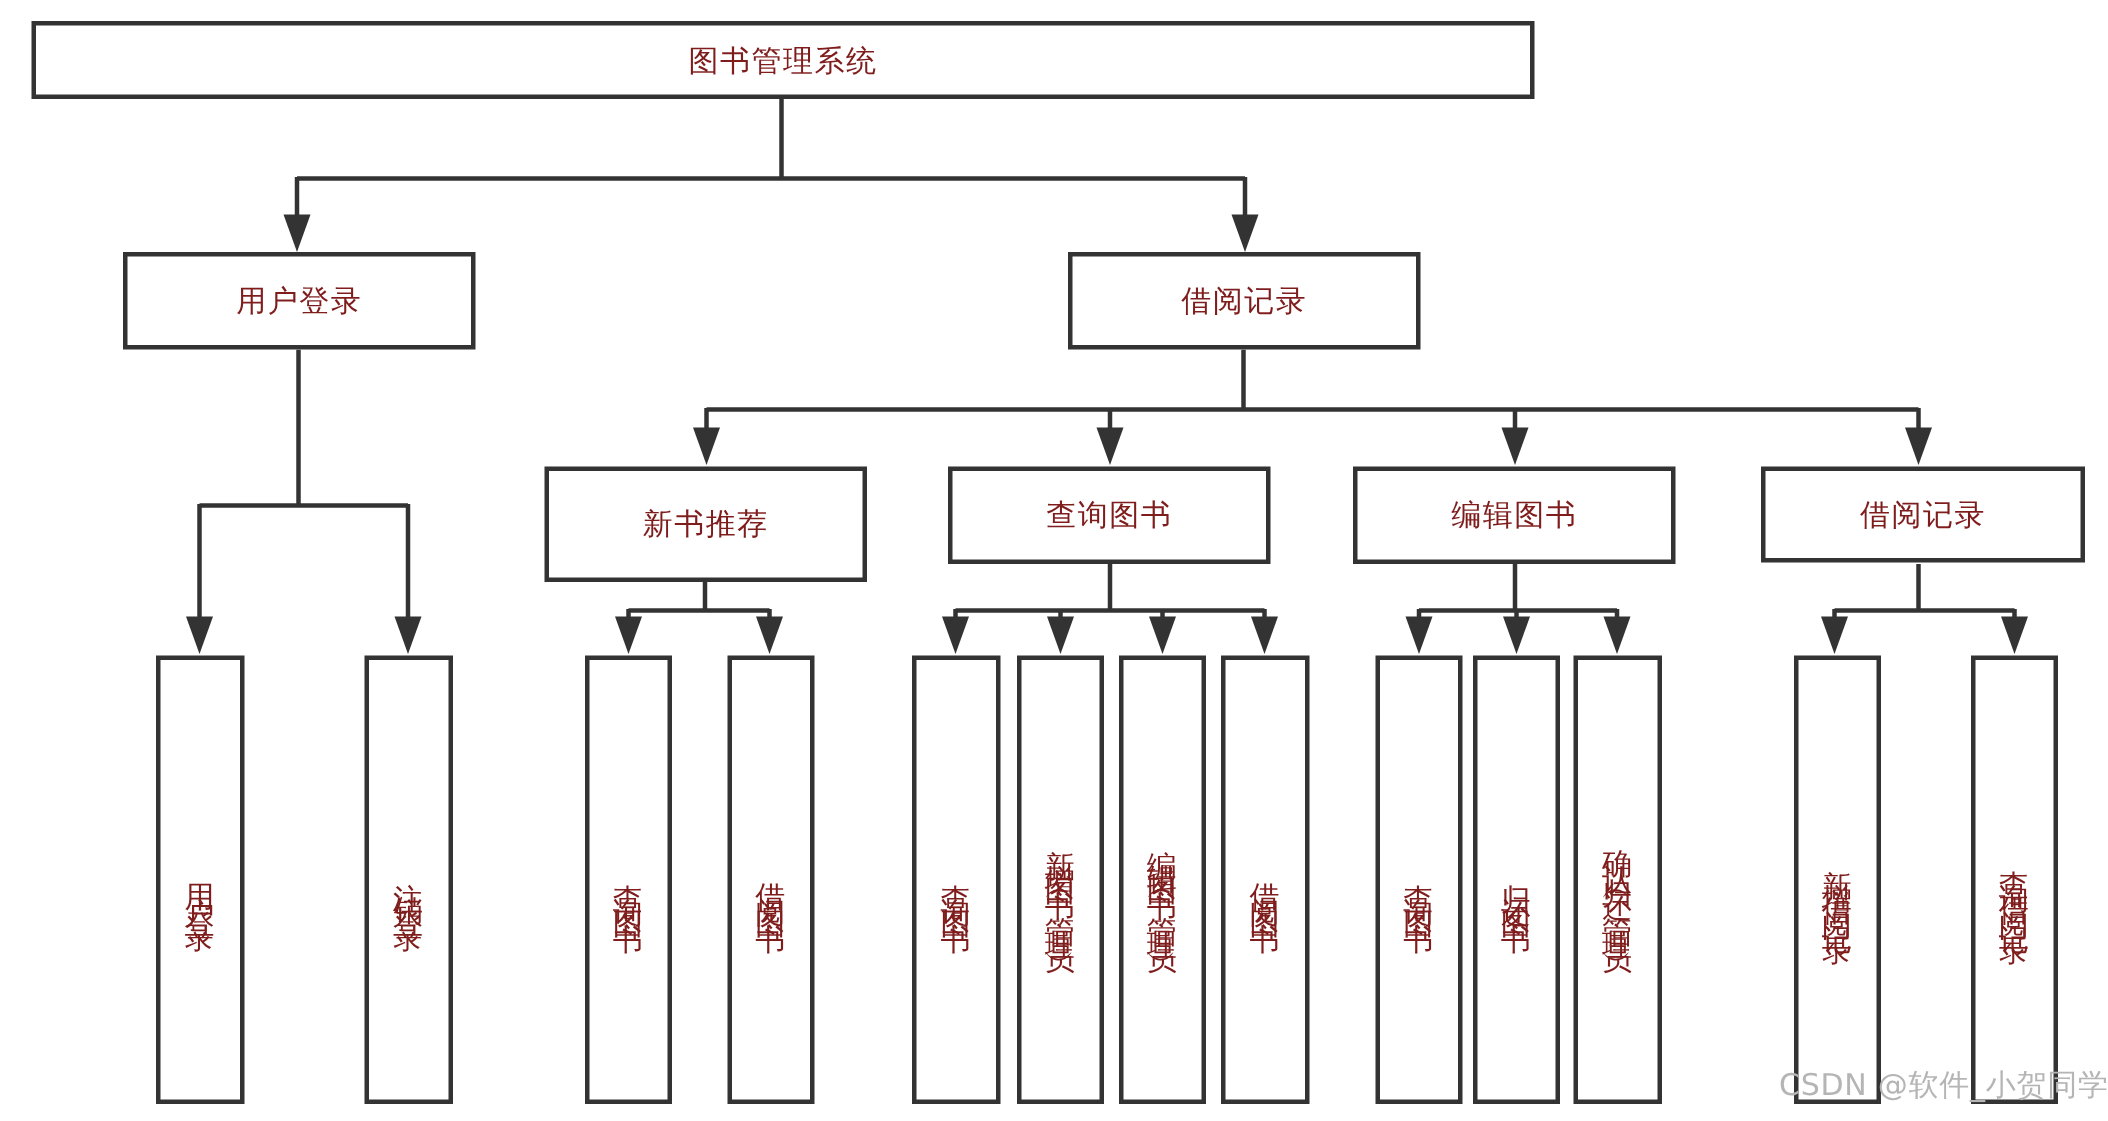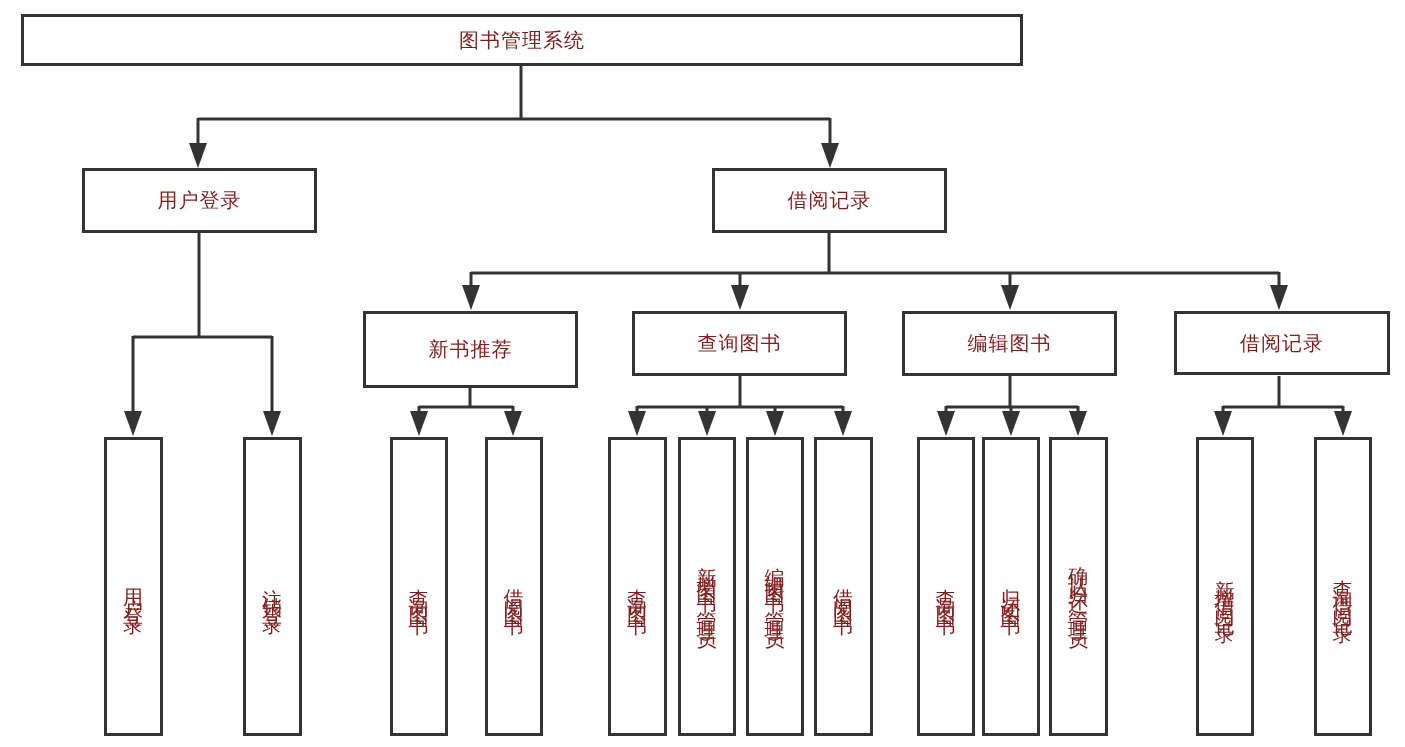--- a/index.html
+++ b/index.html
@@ -172,14 +172,15 @@
     <span class="vtext">确认归还（管理员）</span>
   </div>
 
   <div class="node node-v" style="left:1196px; top:437px; width:58px; height:299px">
     <span class="vtext">新增借阅记录</span>
   </div>
   <div class="node node-v" style="left:1314px; top:437px; width:58px; height:299px">
     <span class="vtext">查询借阅记录</span>
   </div>
 
+  <div class="watermark">CSDN @软件_小贺同学</div>
 
 </div>
 
 </body></html>

